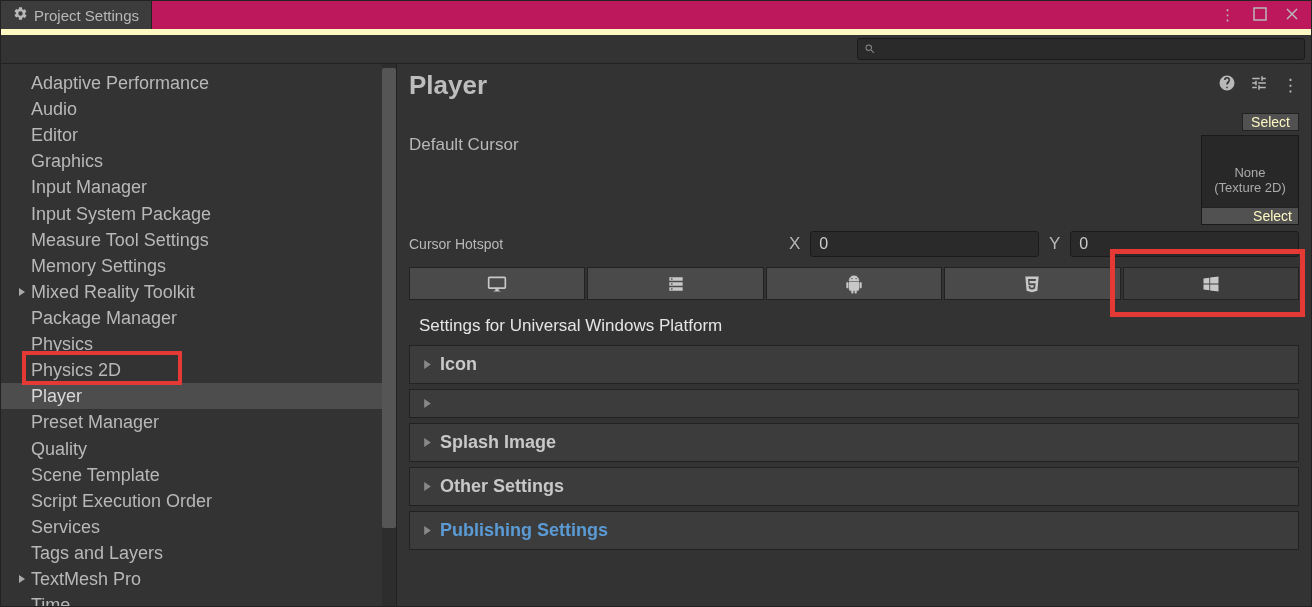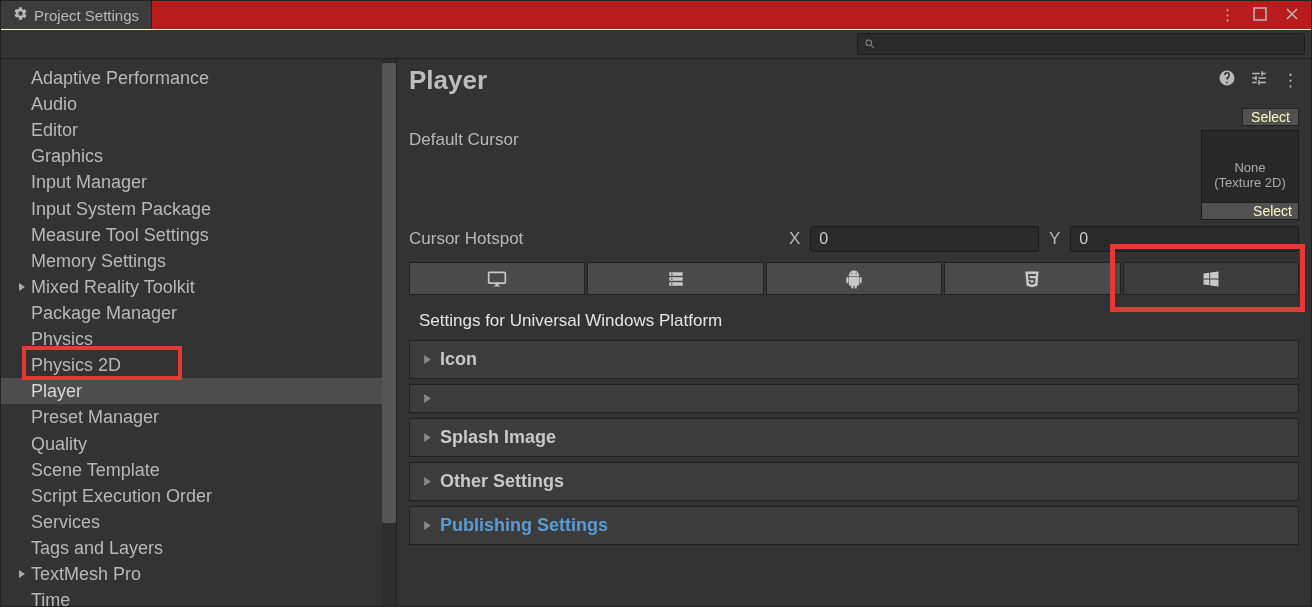--- a/index.html
+++ b/index.html
@@ -1,20 +1,20 @@
 <!DOCTYPE html>
 <html><head>
 <meta charset="utf-8">
 <style>
 * { margin: 0; padding: 0; box-sizing: border-box; font-family: Arial, sans-serif; }
 body { background: #333; color: #b8b8b8; width: 1312px; height: 607px; overflow: hidden; }
 
 .window { display: flex; flex-direction: column; height: 100%; border: 1px solid #222; }
 
-.titlebar { display: flex; align-items: center; background: #b91c1c; border-bottom: 1px solid #fef9c3; justify-content: flex-end; }
+.titlebar { display: flex; align-items: center; background: #be185d; border-bottom: 6px solid #fef9c3; justify-content: flex-end; }
 .tab { display: flex; align-items: center; padding: 5px 12px; background: #3c3c3c; gap: 6px; border-right: 1px solid #222; }
 .tab-icon { font-size: 14px; }
 .tab-label { font-size: 15px; }
 .titlebar-actions { margin-left: auto; display: flex; gap: 18px; padding: 0 12px; align-items: center; }
 .tb-icon { font-size: 15px; cursor: pointer; }
 
 .searchbar-row { display: flex; justify-content: flex-end; padding: 3px 6px; background: #333; border-bottom: 1px solid #222; }
 .searchbar { display: flex; align-items: center; background: #2a2a2a; border: 1px solid #1a1a1a; border-radius: 3px; width: 448px; height: 22px; padding: 0 6px; }
 .searchbar svg { width: 12px; height: 12px; fill: #888; }
 
@@ -42,21 +42,21 @@
 
 .select-row { display: flex; justify-content: flex-end; margin-bottom: 4px; }
 .select-btn { background: #515151; border: 1px solid #222; color: #fef9c3; font-size: 14px; padding: 0px 8px; cursor: pointer; }
 
 .cursor-row { display: flex; align-items: flex-start; margin-bottom: 6px; }
 .cursor-label { font-size: 17px; color: #b8b8b8; width: 770px; }
 .cursor-box { width: 98px; height: 90px; background: #282828; border: 1px solid #1a1a1a; margin-left: auto; display: flex; flex-direction: column; align-items: center; justify-content: center; position: relative; font-size: 13px; color: #aaa; }
 .cursor-box .select-btn { position: absolute; bottom: 0; right: 0; left: 0; text-align: right; padding-right: 6px; border: none; border-top: 1px solid #222; }
 
 .hotspot-row { display: flex; align-items: center; gap: 6px; margin-bottom: 10px; }
-.hotspot-label { font-size: 17px; width: 370px; }
+.hotspot-label { font-size: 14px; width: 370px; }
 .xy-label { font-size: 17px; margin-left: 4px; margin-right: 4px; }
 .num-input { background: #2a2a2a; border: 1px solid #1a1a1a; color: #ccc; font-size: 16px; padding: 2px 8px; height: 26px; border-radius: 3px; }
 .num-input.x { flex: 1; }
 .num-input.y { flex: 1; }
 
 .platform-tabs { display: flex; gap: 2px; margin-bottom: 12px; position: relative; }
 .ptab { flex: 1; height: 33px; background: #4a4a4a; border: 1px solid #222; display: flex; align-items: center; justify-content: center; cursor: pointer; }
 .ptab svg { width: 20px; height: 20px; fill: #c8c8c8; }
 .ptab.selected { background: #3d3d3d; }
 .highlight-red-tab { position: absolute; right: -6px; top: -18px; width: 195px; height: 68px; border: 5px solid #e53935; pointer-events: none; }

